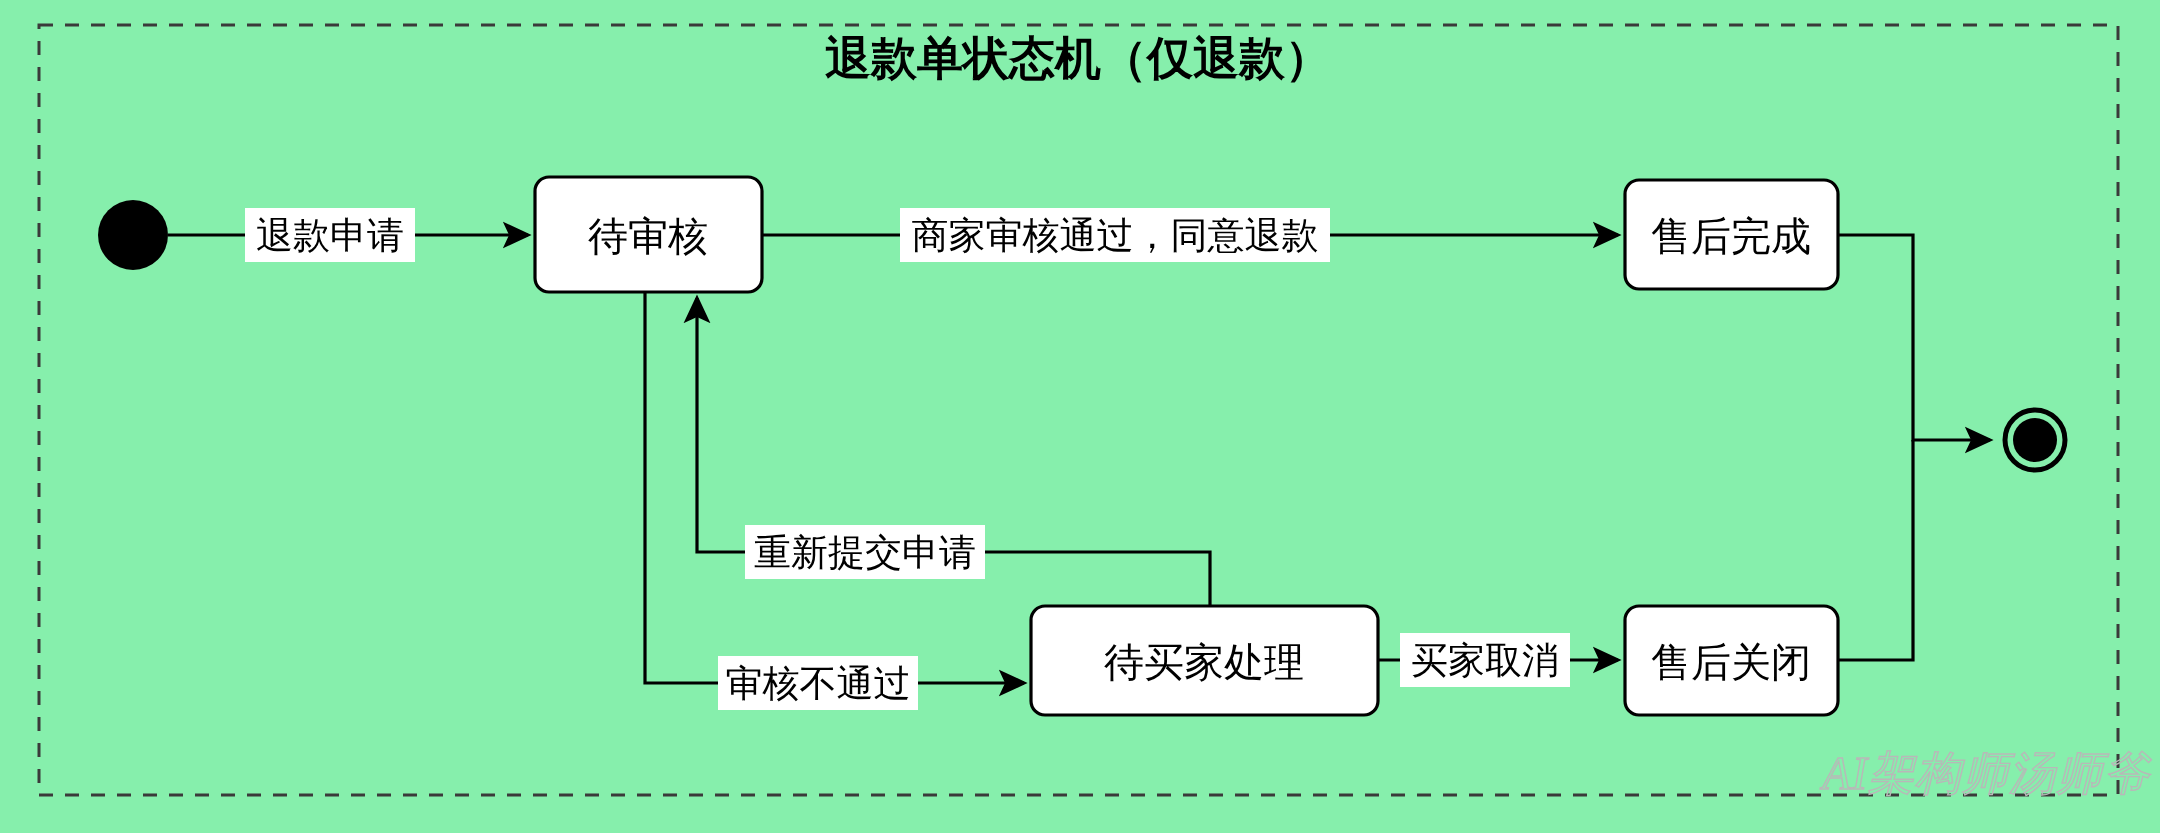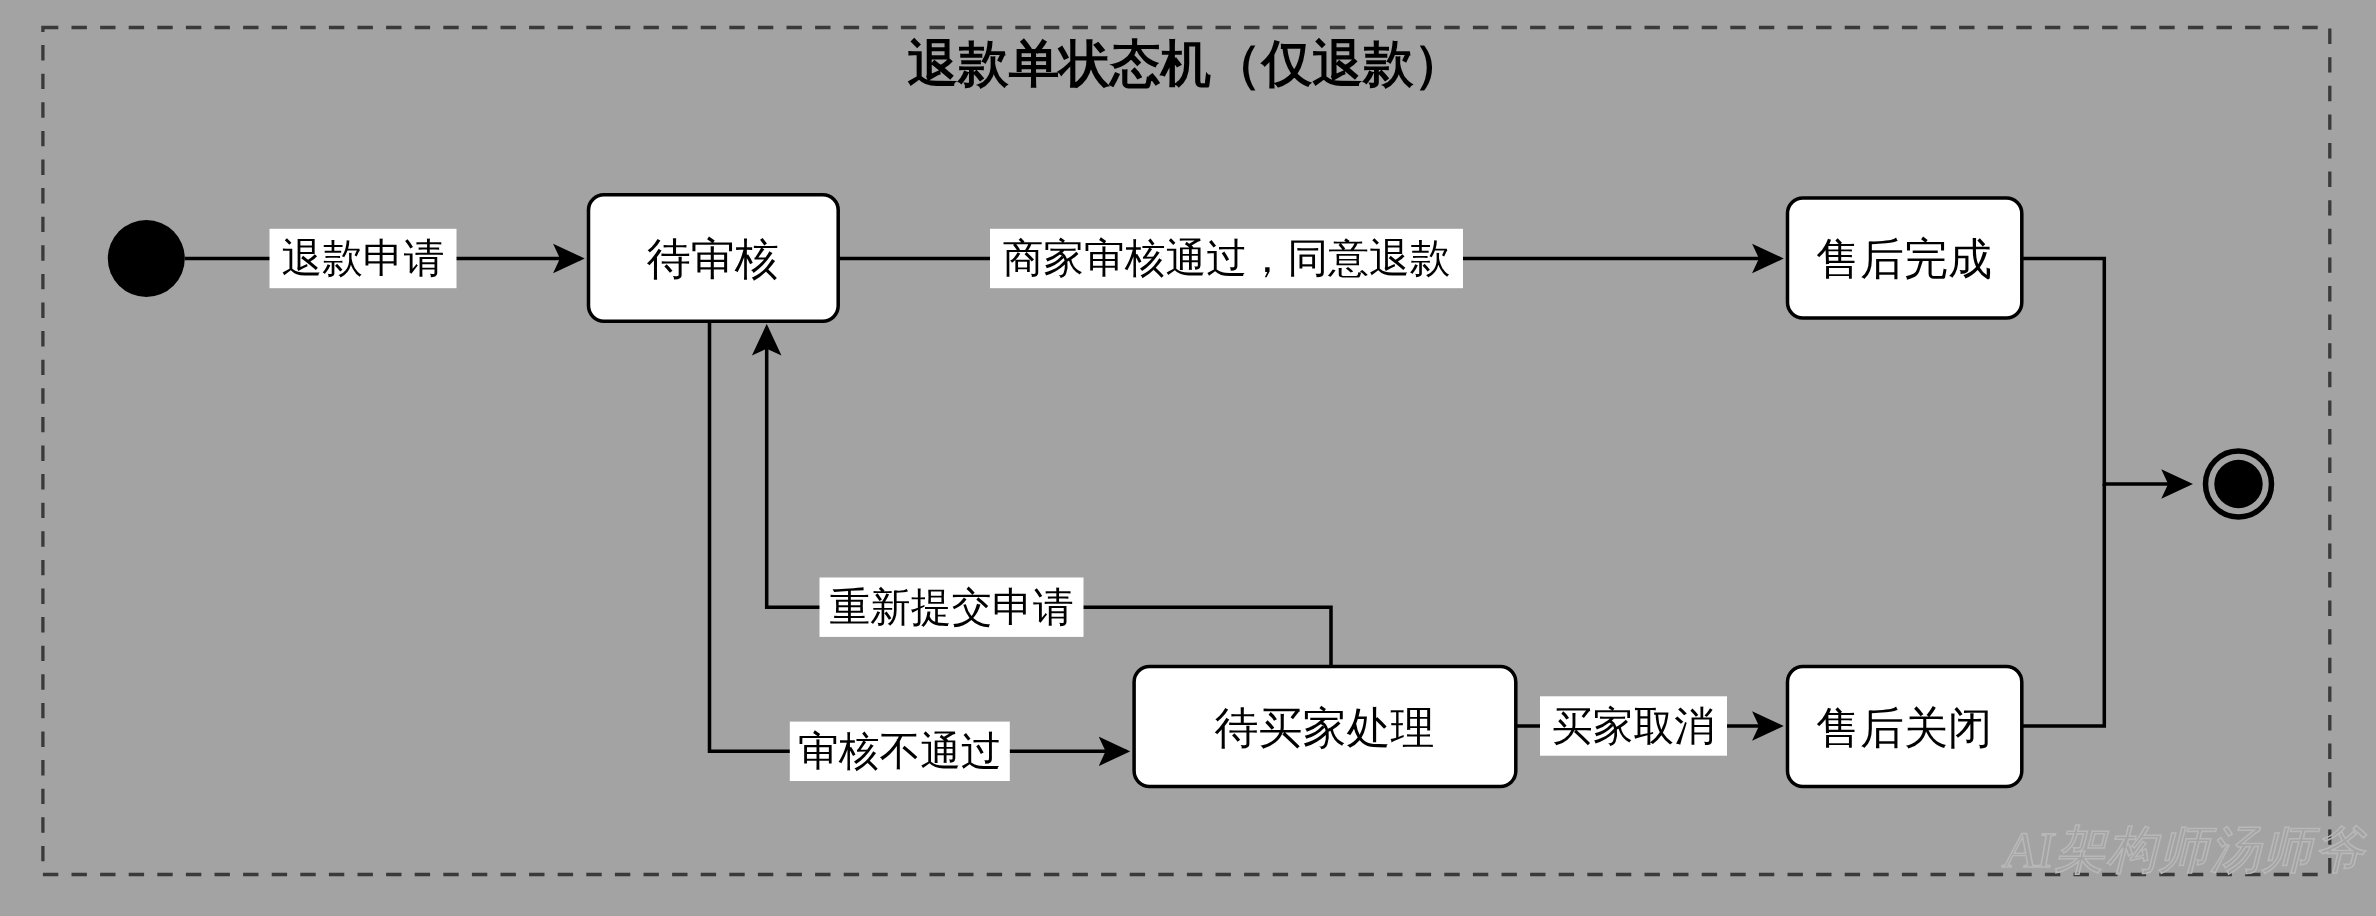--- a/index.html
+++ b/index.html
@@ -4,21 +4,21 @@
 <style>
   html, body {
     margin: 0;
     padding: 0;
     background: #ffffff;
   }
   #stage {
     position: relative;
     width: 2160px;
     height: 833px;
-    background: #a3a3a3;
+    background: #86efac;
     font-family: "Liberation Sans", "DejaVu Sans", sans-serif;
     overflow: hidden;
   }
   #diagram-svg {
     position: absolute;
     top: 0;
     left: 0;
     width: 2160px;
     height: 833px;
   }

